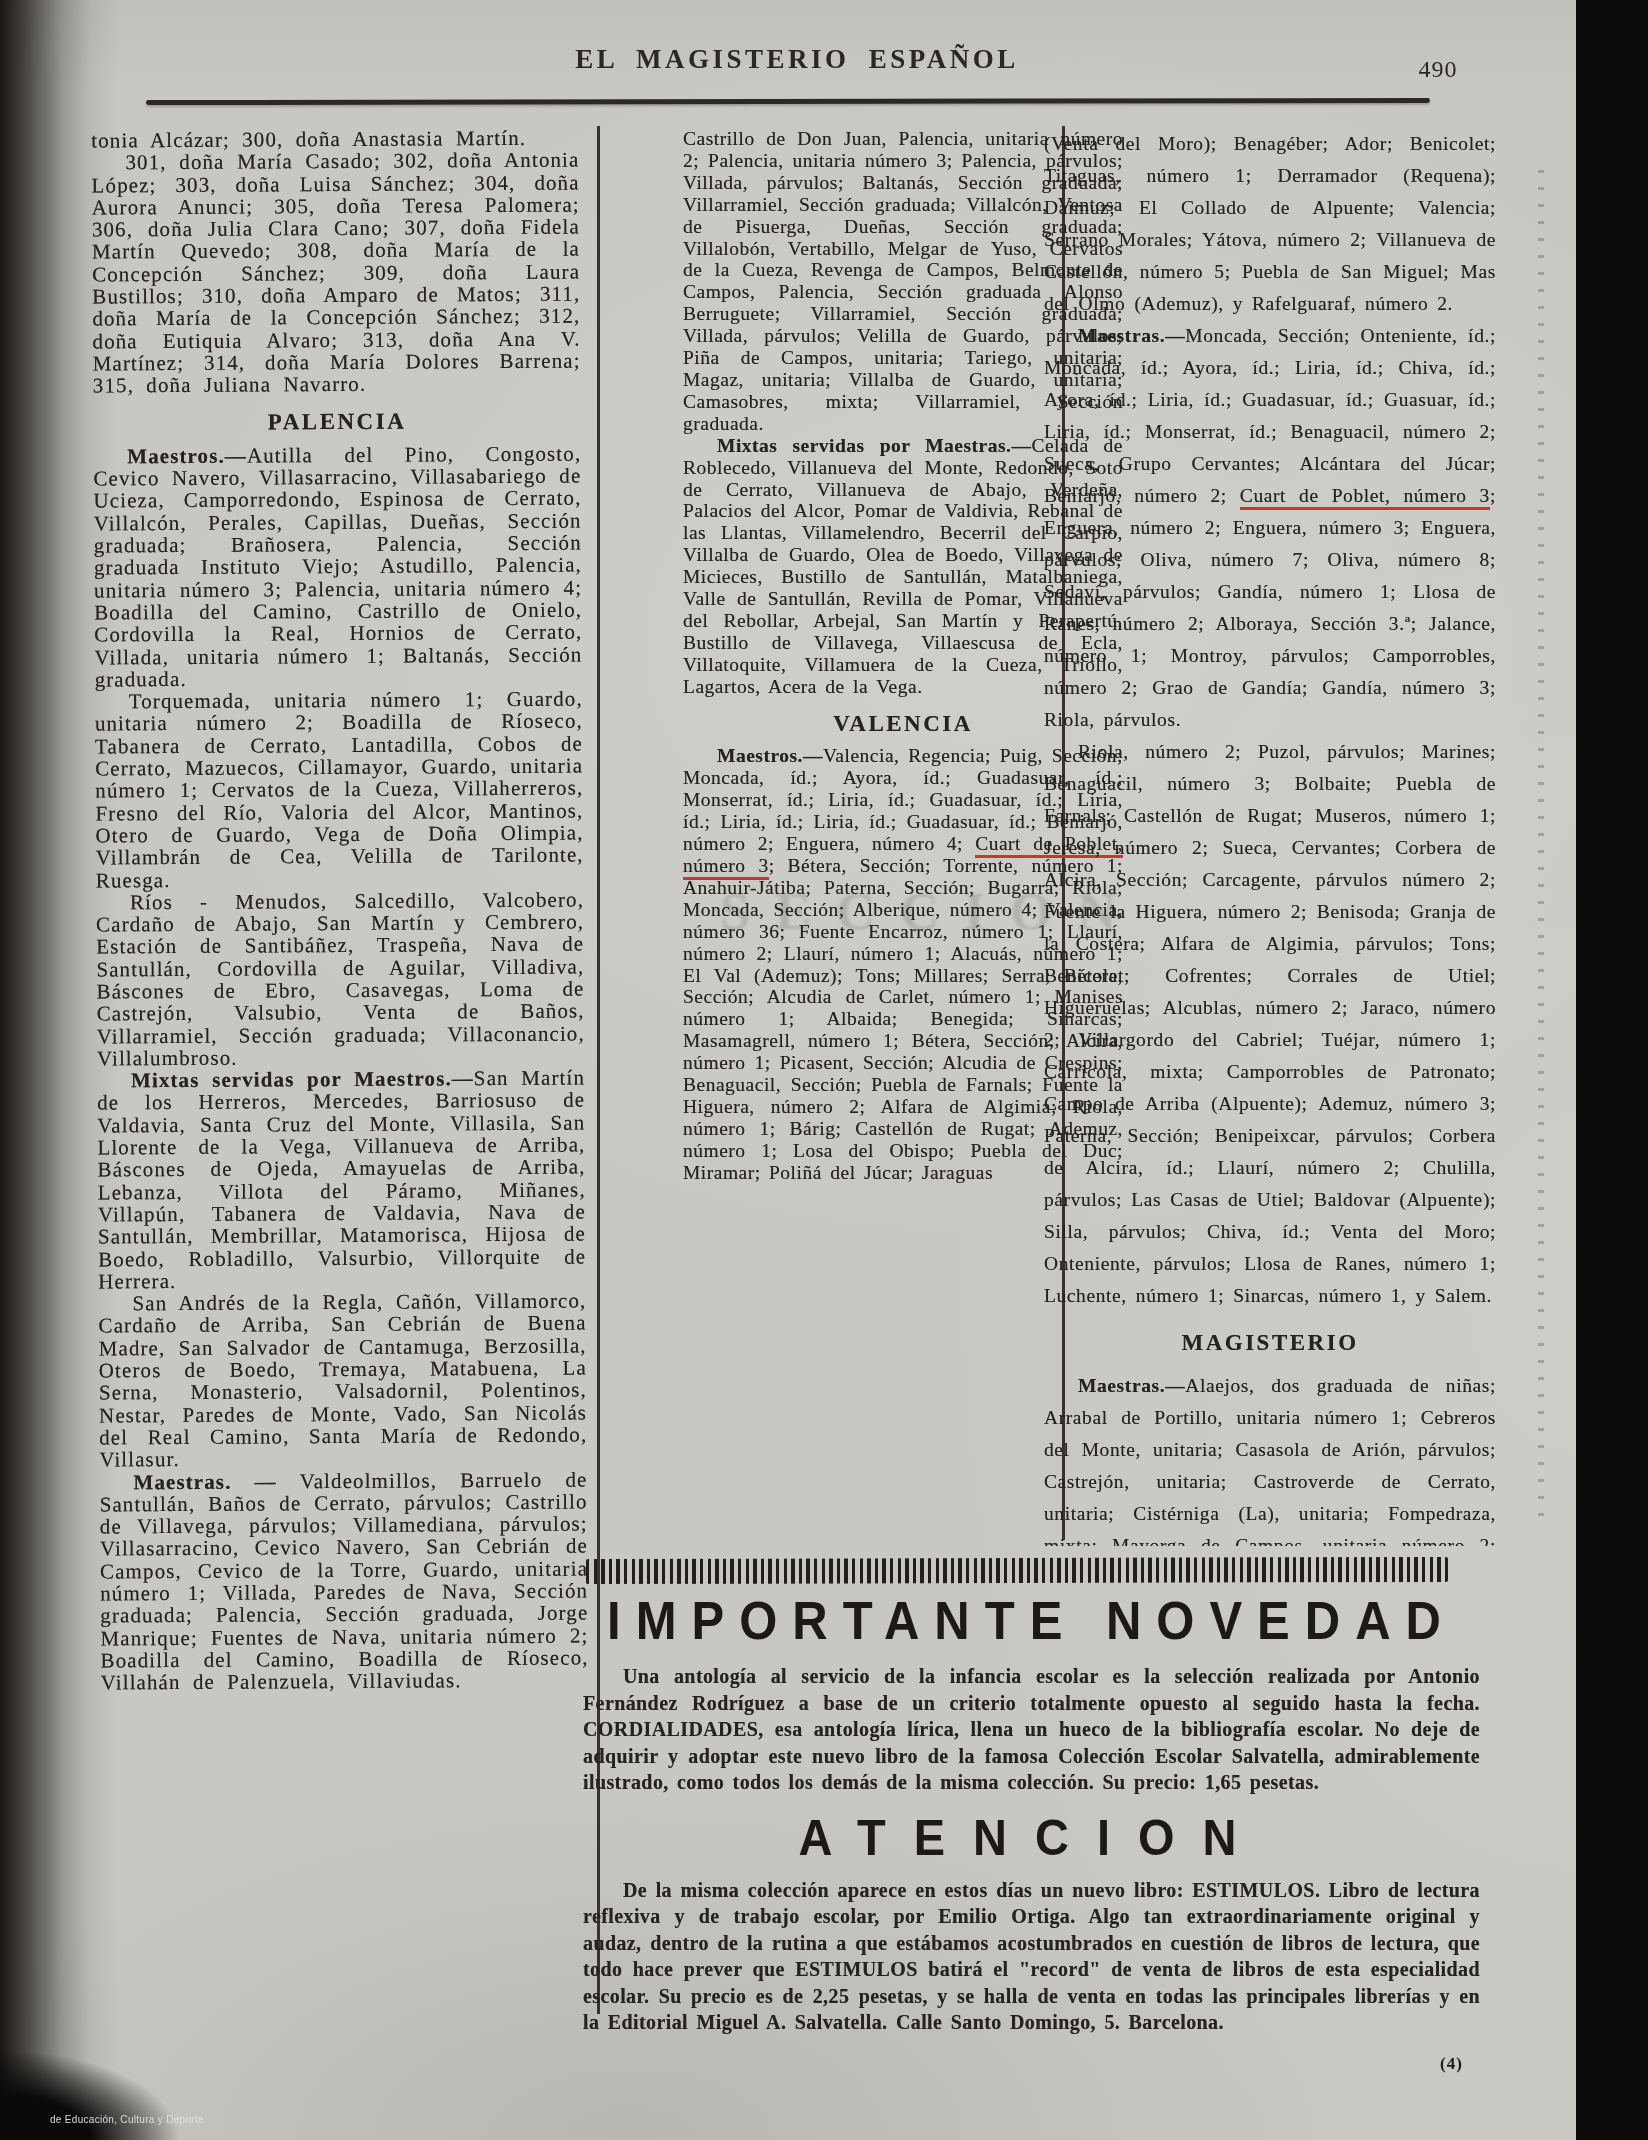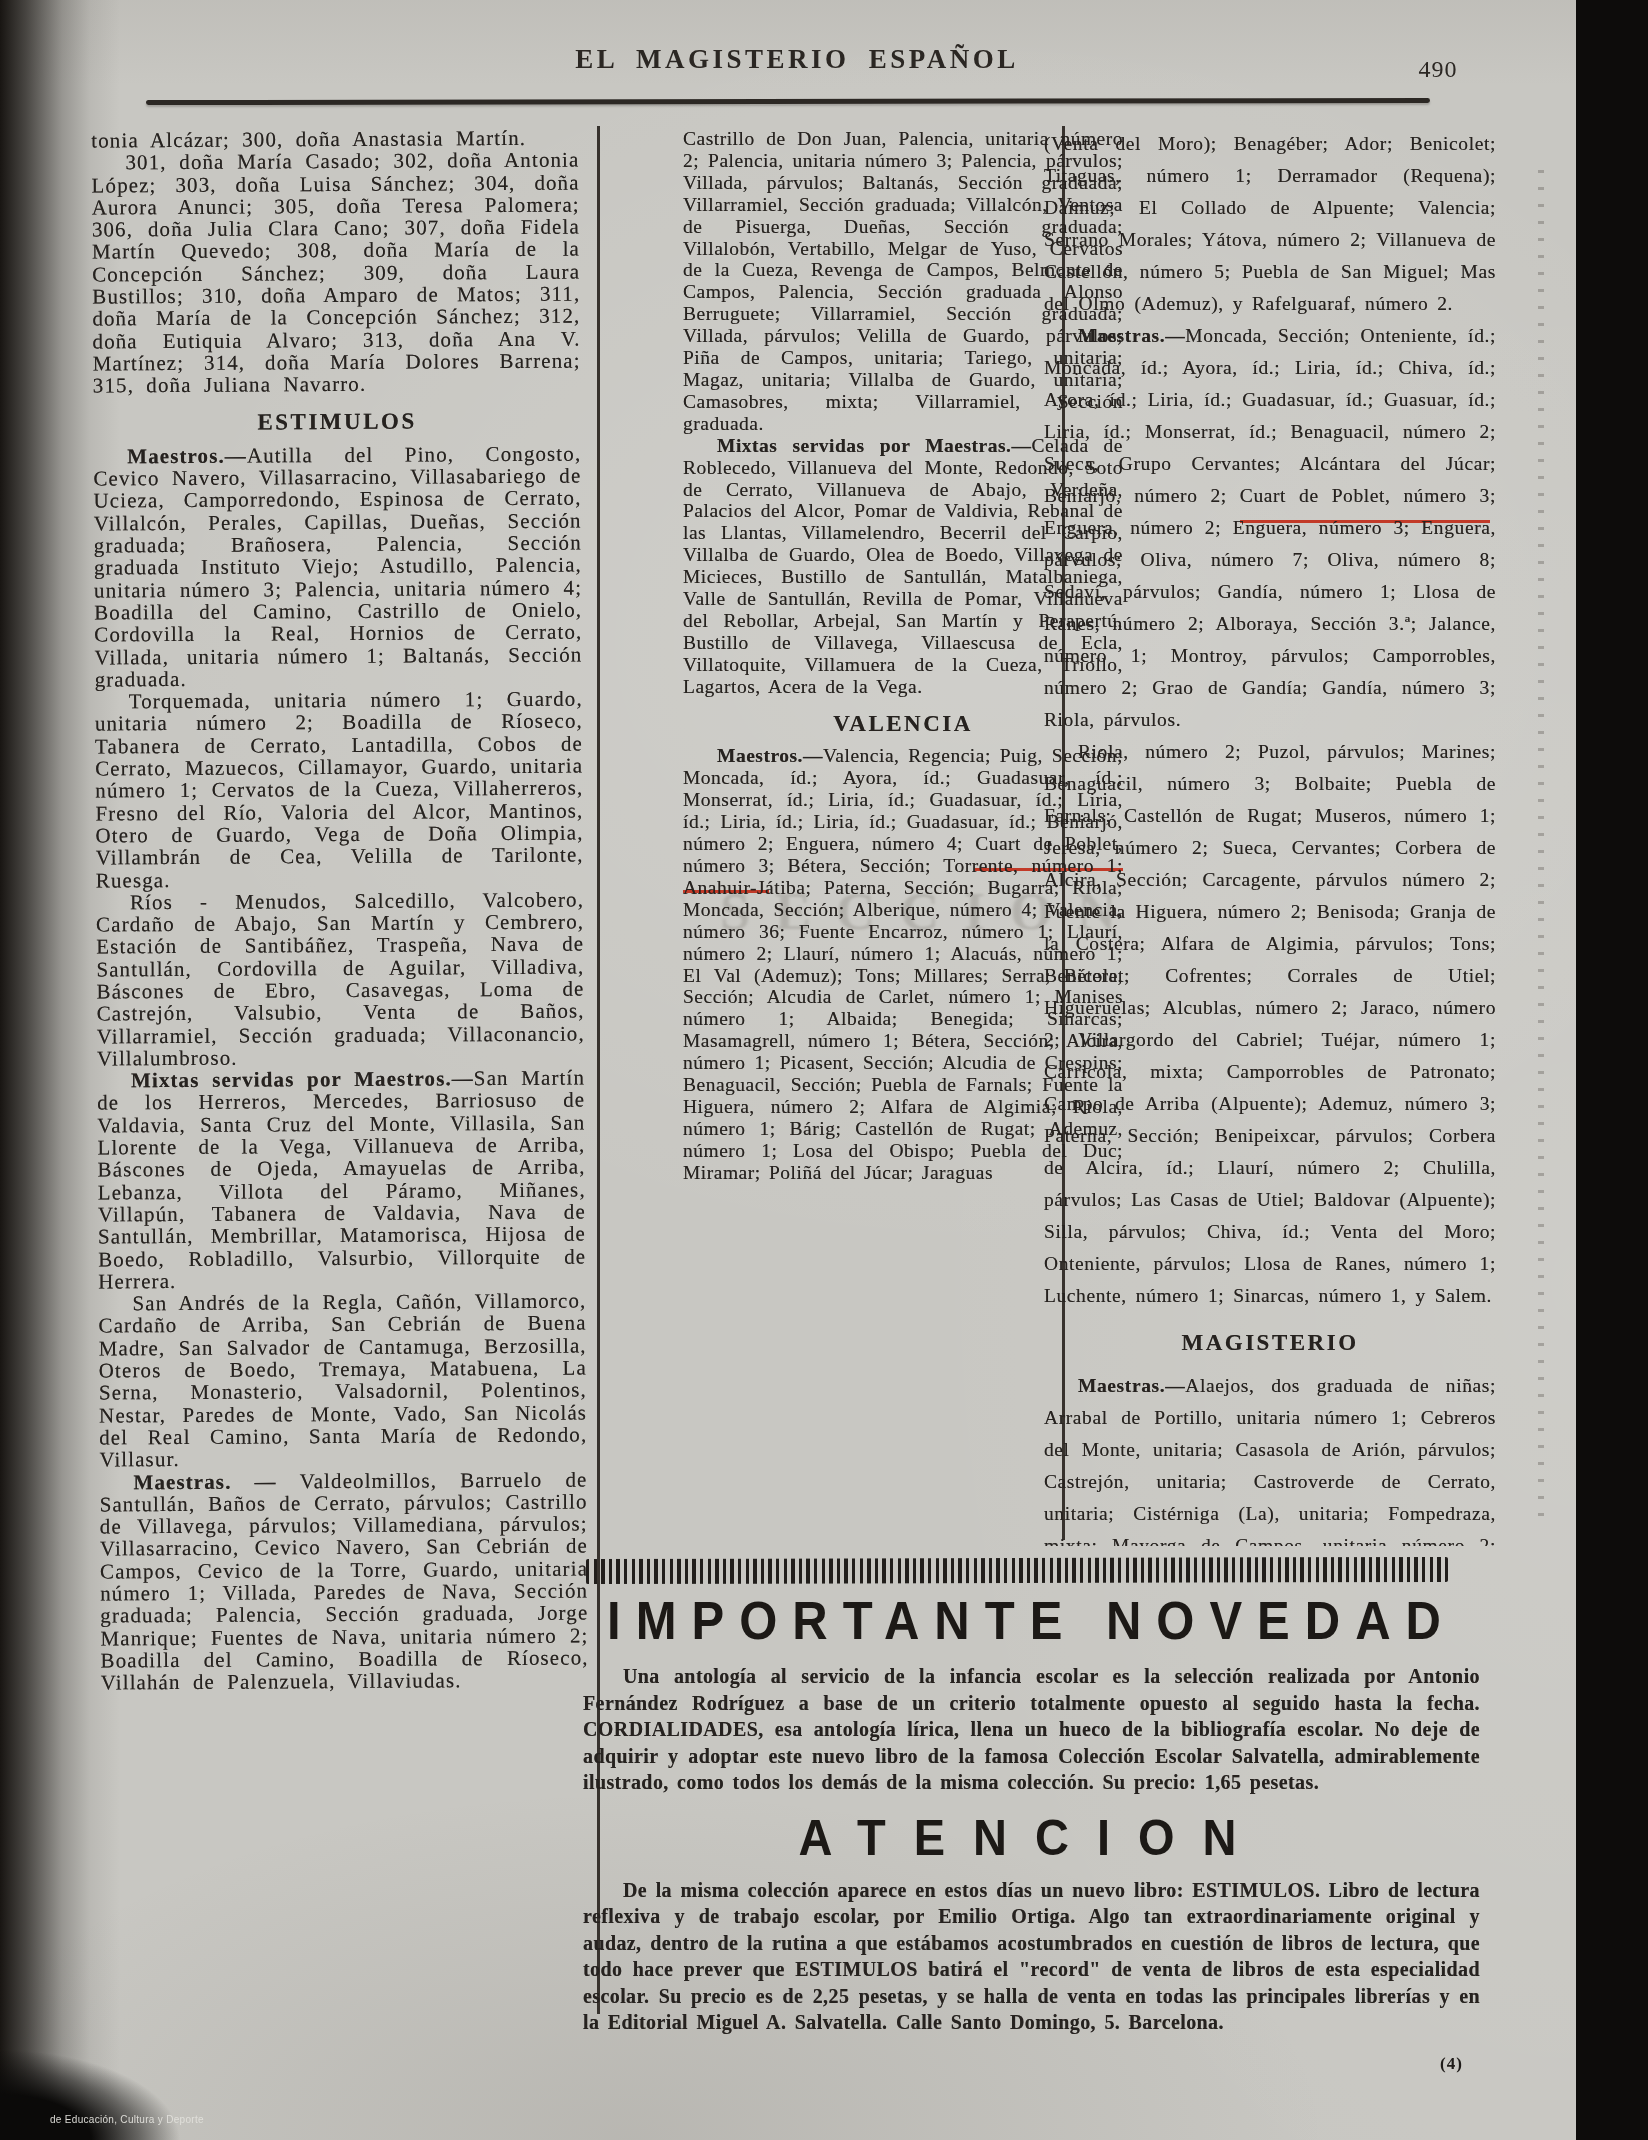--- a/index.html
+++ b/index.html
@@ -43,21 +43,21 @@
   .col2{left:644px;width:440px;height:1404px;font-size:19.5px;line-height:21.9px;
     letter-spacing:.5px;word-spacing:3px;margin-left:39px;}
   .col3{left:1044px;width:452px;height:1418px;font-size:19.5px;line-height:32px;
     letter-spacing:.6px;word-spacing:3.5px;}
   .blk{margin:0;}
   .para{text-indent:34px;}
   .cont{text-indent:0;}
   .heading{text-align:center;font-weight:bold;font-size:23px;letter-spacing:2.5px;
     margin:15px 0 11px;text-indent:0;}
   .b{font-weight:bold;}
-  .red-u{border-bottom:3.5px solid #c23a28;padding-bottom:14px;}
+  .red-u{border-bottom:3.5px solid #c23a28;padding-bottom:1px;}
   
   .ads{position:absolute;left:583px;top:1550px;width:897px;z-index:2;}
   .band{width:862px;height:25px;margin:8px 0 6px 3px;
     background:repeating-linear-gradient(to right,#211e1b 0 3.4px,rgba(33,30,27,0) 3.4px 7.6px);
     border-radius:2px;transform:rotate(-.15deg);}
   .adh1{font-family:"Liberation Sans",sans-serif;font-weight:bold;font-size:49px;
     letter-spacing:15px;text-align:center;color:#1c1916;margin:10px 0 14px;transform:scaleY(1.08);}
   .adh2{font-family:"Liberation Sans",sans-serif;font-weight:bold;font-size:47px;
     letter-spacing:28px;text-align:center;color:#1c1916;margin:14px 0 12px;transform:scaleY(1.05);}
   .adp{font-size:20px;line-height:26.5px;letter-spacing:.4px;word-spacing:3px;
@@ -76,21 +76,21 @@
   <div class="title">EL MAGISTERIO ESPAÑOL</div>
   <div class="pagenum">490</div>
   <div class="hrule"></div>
 
   <div class="vrule vr1"></div>
   <div class="vrule vr2"></div>
 
   <div class="col col1">
       <p class="blk cont"><span>tonia Alcázar; 300, doña Anastasia Martín.</span></p>
       <p class="blk para"><span>301, doña María Casado; 302, doña Antonia López; 303, doña Luisa Sánchez; 304, doña Aurora Anunci; 305, doña Teresa Palomera; 306, doña Julia Clara Cano; 307, doña Fidela Martín Quevedo; 308, doña María de la Concepción Sánchez; 309, doña Laura Bustillos; 310, doña Amparo de Matos; 311, doña María de la Concepción Sánchez; 312, doña Eutiquia Alvaro; 313, doña Ana V. Martínez; 314, doña María Dolores Barrena; 315, doña Juliana Navarro.</span></p>
-      <h2 class="blk heading"><span>ESTIMULOS</span></h2>
+      <h2 class="blk heading"><span>PALENCIA</span></h2>
       <p class="blk para"><span class="b">Maestros.—</span><span>Autilla del Pino, Congosto, Cevico Navero, Villasarracino, Villasabariego de Ucieza, Camporredondo, Espinosa de Cerrato, Villalcón, Perales, Capillas, Dueñas, Sección graduada; Brañosera, Palencia, Sección graduada Instituto Viejo; Astudillo, Palencia, unitaria número 3; Palencia, unitaria número 4; Boadilla del Camino, Castrillo de Onielo, Cordovilla la Real, Hornios de Cerrato, Villada, unitaria número 1; Baltanás, Sección graduada.</span></p>
       <p class="blk para"><span>Torquemada, unitaria número 1; Guardo, unitaria número 2; Boadilla de Ríoseco, Tabanera de Cerrato, Lantadilla, Cobos de Cerrato, Mazuecos, Cillamayor, Guardo, unitaria número 1; Cervatos de la Cueza, Villaherreros, Fresno del Río, Valoria del Alcor, Mantinos, Otero de Guardo, Vega de Doña Olimpia, Villambrán de Cea, Velilla de Tarilonte, Ruesga.</span></p>
       <p class="blk para"><span>Ríos - Menudos, Salcedillo, Valcobero, Cardaño de Abajo, San Martín y Cembrero, Estación de Santibáñez, Traspeña, Nava de Santullán, Cordovilla de Aguilar, Villadiva, Báscones de Ebro, Casavegas, Loma de Castrejón, Valsubio, Venta de Baños, Villarramiel, Sección graduada; Villaconancio, Villalumbroso.</span></p>
       <p class="blk para"><span class="b">Mixtas servidas por Maestros.—</span><span>San Martín de los Herreros, Mercedes, Barriosuso de Valdavia, Santa Cruz del Monte, Villasila, San Llorente de la Vega, Villanueva de Arriba, Báscones de Ojeda, Amayuelas de Arriba, Lebanza, Villota del Páramo, Miñanes, Villapún, Tabanera de Valdavia, Nava de Santullán, Membrillar, Matamorisca, Hijosa de Boedo, Robladillo, Valsurbio, Villorquite de Herrera.</span></p>
       <p class="blk para"><span>San Andrés de la Regla, Cañón, Villamorco, Cardaño de Arriba, San Cebrián de Buena Madre, San Salvador de Cantamuga, Berzosilla, Oteros de Boedo, Tremaya, Matabuena, La Serna, Monasterio, Valsadornil, Polentinos, Nestar, Paredes de Monte, Vado, San Nicolás del Real Camino, Santa María de Redondo, Villasur.</span></p>
       <p class="blk para"><span class="b">Maestras. — </span><span>Valdeolmillos, Barruelo de Santullán, Baños de Cerrato, párvulos; Castrillo de Villavega, párvulos; Villamediana, párvulos; Villasarracino, Cevico Navero, San Cebrián de Campos, Cevico de la Torre, Guardo, unitaria número 1; Villada, Paredes de Nava, Sección graduada; Palencia, Sección graduada, Jorge Manrique; Fuentes de Nava, unitaria número 2; Boadilla del Camino, Boadilla de Ríoseco, Villahán de Palenzuela, Villaviudas.</span></p>
     </div>
   <div class="col col2">
       <p class="blk cont"><span>Castrillo de Don Juan, Palencia, unitaria número 2; Palencia, unitaria número 3; Palencia, párvulos; Villada, párvulos; Baltanás, Sección graduada; Villarramiel, Sección graduada; Villalcón, Ventosa de Pisuerga, Dueñas, Sección graduada; Villalobón, Vertabillo, Melgar de Yuso, Cervatos de la Cueza, Revenga de Campos, Belmonte de Campos, Palencia, Sección graduada Alonso Berruguete; Villarramiel, Sección graduada; Villada, párvulos; Velilla de Guardo, párvulos; Piña de Campos, unitaria; Tariego, unitaria; Magaz, unitaria; Villalba de Guardo, unitaria; Camasobres, mixta; Villarramiel, Sección graduada.</span></p>
       <p class="blk para"><span class="b">Mixtas servidas por Maestras.—</span><span>Celada de Roblecedo, Villanueva del Monte, Redondo, Soto de Cerrato, Villanueva de Abajo, Verdeña, Palacios del Alcor, Pomar de Valdivia, Rebanal de las Llantas, Villamelendro, Becerril del Carpio, Villalba de Guardo, Olea de Boedo, Villavega de Micieces, Bustillo de Santullán, Matalbaniega, Valle de Santullán, Revilla de Pomar, Villanueva del Rebollar, Arbejal, San Martín y Perapertú, Bustillo de Villavega, Villaescusa de Ecla, Villatoquite, Villamuera de la Cueza, Triollo, Lagartos, Acera de la Vega.</span></p>

